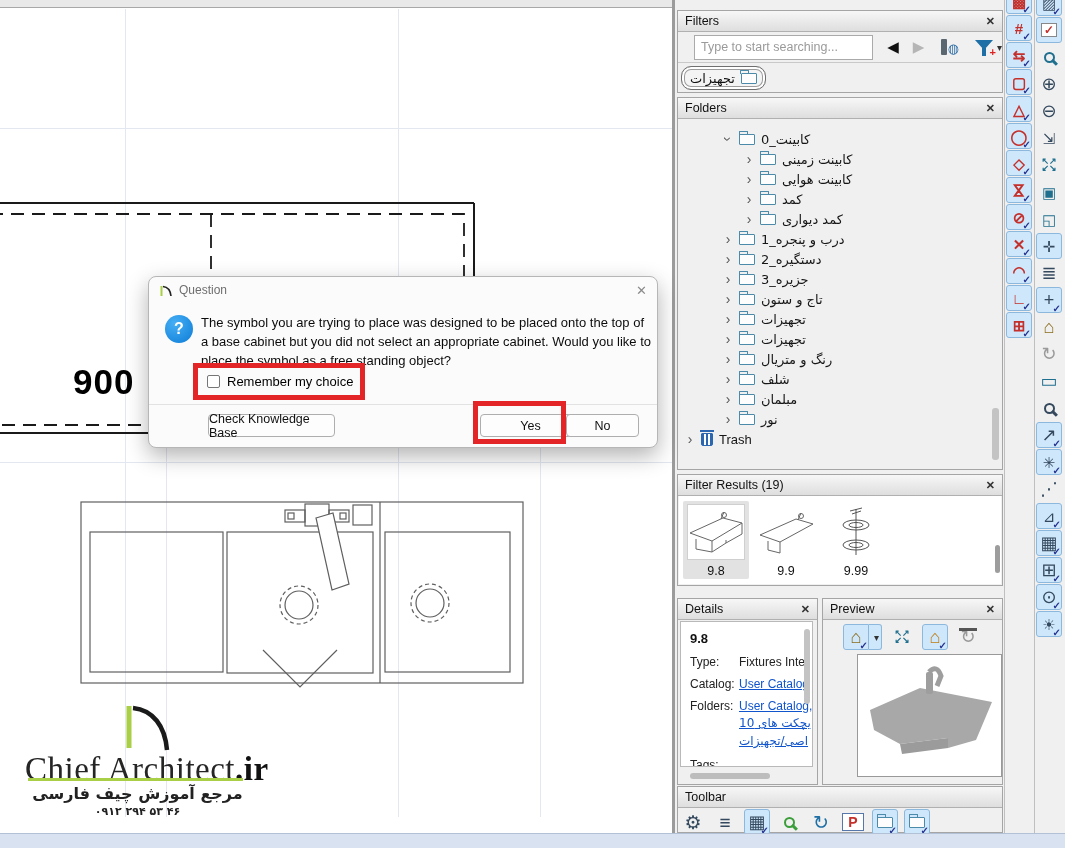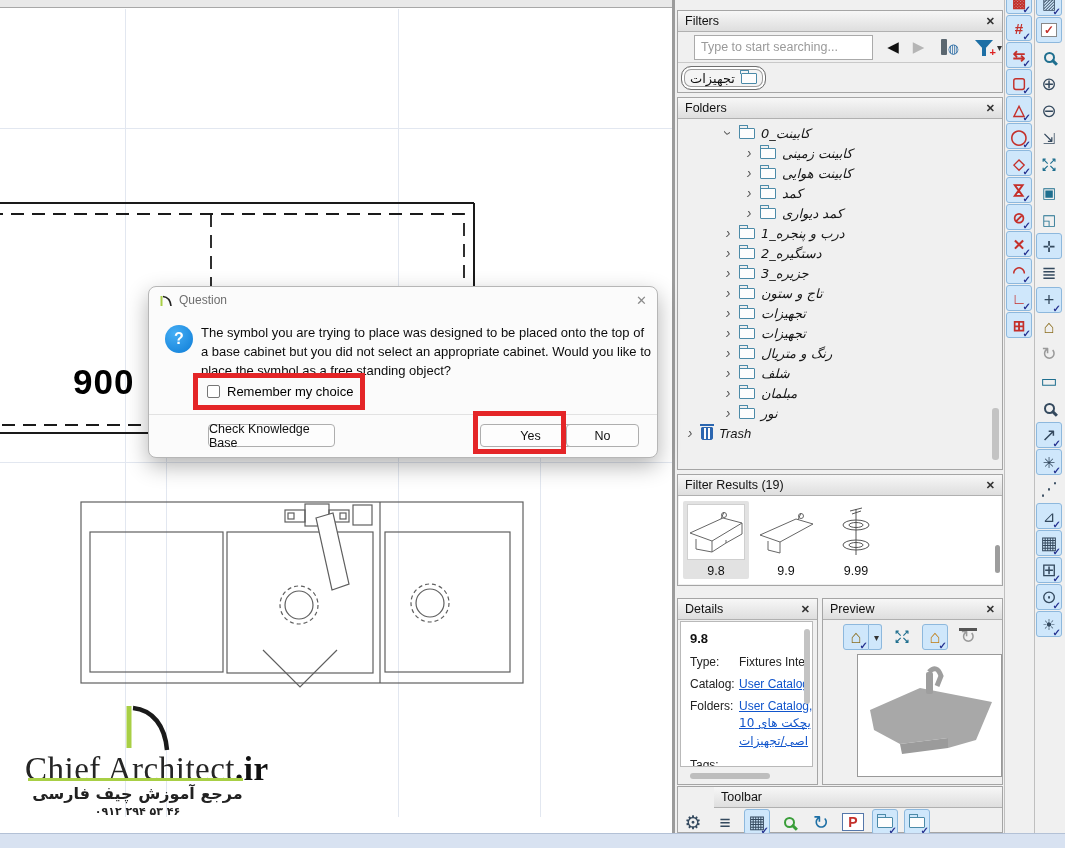--- a/index.html
+++ b/index.html
@@ -21,21 +21,21 @@
   
   .brand { position:absolute; left:25px; top:692px; width:225px; text-align:center; }
   .brand-mark { position:absolute; left:68px; top:4px; }
   .brand-name { position:absolute; left:0; top:59px; width:225px; font-size:33px; color:#252525; white-space:nowrap; letter-spacing:.5px;font-family:Liberation Serif, serif; }
   .brand-name b { font-weight:700; color:#111; }
   .brand-underline { position:absolute; left:3px; top:86px; width:215px; height:3px; background:#a8cf45; }
   .brand-tagline { position:absolute; left:0; top:92px; width:225px; font-size:16px; font-weight:700; color:#222; }
   .brand-phone { position:absolute; left:0; top:113px; width:225px; font-size:11px; font-weight:700; color:#222; }
 
   
-  .dialog { position:absolute; left:148px; top:286px; width:510px; height:172px; background:#fbfbfb;
+  .dialog { position:absolute; left:148px; top:276px; width:510px; height:172px; background:#fbfbfb;
             border:1px solid #b6b6b6; border-radius:8px; box-shadow:0 8px 22px rgba(0,0,0,.3); z-index:30; }
   .dlg-title { position:absolute; left:0; top:0; right:0; height:26px; display:flex; align-items:center; padding:0 10px; }
   .dlg-title-text { font-size:12px; color:#6e6e6e; margin-left:7px; }
   .dlg-close { margin-left:auto; color:#8a8a8a; font-size:13px; cursor:pointer; }
   .q-icon { position:absolute; left:16px; top:38px; width:28px; height:28px; border-radius:50%;
             background:radial-gradient(circle at 35% 30%, #45aef5, #0d7cd6); color:#fff;
             font-size:16px; font-weight:700; display:flex; align-items:center; justify-content:center; }
   .dlg-msg { position:absolute; left:52px; top:37px; width:452px; font-size:13px; line-height:1.45; color:#0c0c0c; }
   .red-box { position:absolute; border:5px solid #e42527; z-index:5; }
   .rb-check { left:44px; top:86px; width:172px; height:37px; display:flex; align-items:center; padding-left:9px; }
@@ -78,21 +78,21 @@
           border:1px solid #6f6f6f; border-radius:10px; box-shadow:inset 0 0 0 2px #fff, inset 0 0 0 3px #9c9c9c; cursor:pointer; }
   .chip-label { font-size:13px; color:#111; }
   .folder-ico { width:16px; height:11px; border:1.5px solid #4b8aa8; border-radius:1px; position:relative; background:#fdfdfd; flex:0 0 auto; }
   .folder-ico::before { content:""; position:absolute; left:-1.5px; top:-4px; width:7px; height:3px;
                         border:1.5px solid #4b8aa8; border-bottom:none; border-radius:1px 1px 0 0; }
   .trash-ico { width:12px; height:13px; border:1px solid #2b66b0; border-radius:1px 1px 2px 2px; position:relative; flex:0 0 auto;
                background:repeating-linear-gradient(90deg,#2b66b0 0 2px,#fdfdfd 2px 4px); }
   .trash-ico::before { content:""; position:absolute; left:-2px; top:-4px; width:14px; height:2.5px; background:#2b66b0; }
 
   .p-folders { left:677px; top:97px; width:326px; height:373px; }
-  .tree { position:absolute; left:0; top:22px; right:0; bottom:0; overflow:hidden; padding-top:3px;font-style:italic; }
+  .tree { position:absolute; left:0; top:22px; right:0; bottom:0; overflow:hidden; padding-top:9px; }
   .trow { height:20px; display:flex; align-items:center; gap:6px; cursor:pointer; }
   .tchev { font-size:14px; color:#555; width:10px; text-align:center; line-height:10px; }
   .tchev.exp { transform:rotate(90deg); }
   .tlabel { font-size:13px; color:#161616; }
   .vscroll { position:absolute; background:#c3c3c3; border-radius:3px; z-index:6; }
   .hscroll { position:absolute; background:#bdbdbd; border-radius:3px; z-index:6; }
 
   .p-results { left:677px; top:474px; width:326px; height:112px; }
   .fr-body { position:absolute; left:1px; top:21px; right:1px; bottom:1px; background:#fff; display:flex; padding:5px 4px; gap:4px; }
   .fr-item { width:66px; display:flex; flex-direction:column; align-items:center; border-radius:2px; padding-top:3px; cursor:pointer; }
@@ -106,21 +106,21 @@
   .det-name { position:absolute; left:9px; top:9px; font-size:13px; font-weight:700; color:#111; }
   .det-label { position:absolute; left:9px; font-size:12px; color:#222; }
   .det-val { position:absolute; left:58px; font-size:12px; color:#222; white-space:nowrap; }
   .det-link { color:#1155cc; text-decoration:underline; cursor:pointer; display:inline-block; }
 
   .p-preview { left:822px; top:598px; width:181px; height:187px; }
   .pv-toolbar { position:absolute; left:20px; top:25px; display:flex; gap:7px; align-items:center; }
   .pv-img { position:absolute; left:34px; top:55px; width:145px; height:123px; background:#fff; border:1px solid #999;
             display:flex; align-items:center; justify-content:center; }
 
-  .p-toolbar { left:677px; top:786px; width:326px; height:47px;padding-left:36px; }
+  .p-toolbar { left:677px; top:786px; width:326px; height:47px; }
   .bt-row { position:absolute; left:2px; top:22px; display:flex; gap:6px; }
 
   
   .tbtn { width:26px; height:26px; display:flex; align-items:center; justify-content:center;
           position:relative; border-radius:3px; cursor:pointer; flex:0 0 auto; }
   .tbtn.hl { background:#cfe7fb; border:1px solid #8db8dd; }
   .g { font-size:15px; line-height:1; color:#333; }
   .g.red { color:#c4302b; font-weight:700; }
   .g.redchk { color:#c4302b; font-weight:700; }
   .g.box { border:1px solid #888; background:#fff; padding:0 2px; font-size:12px; }

